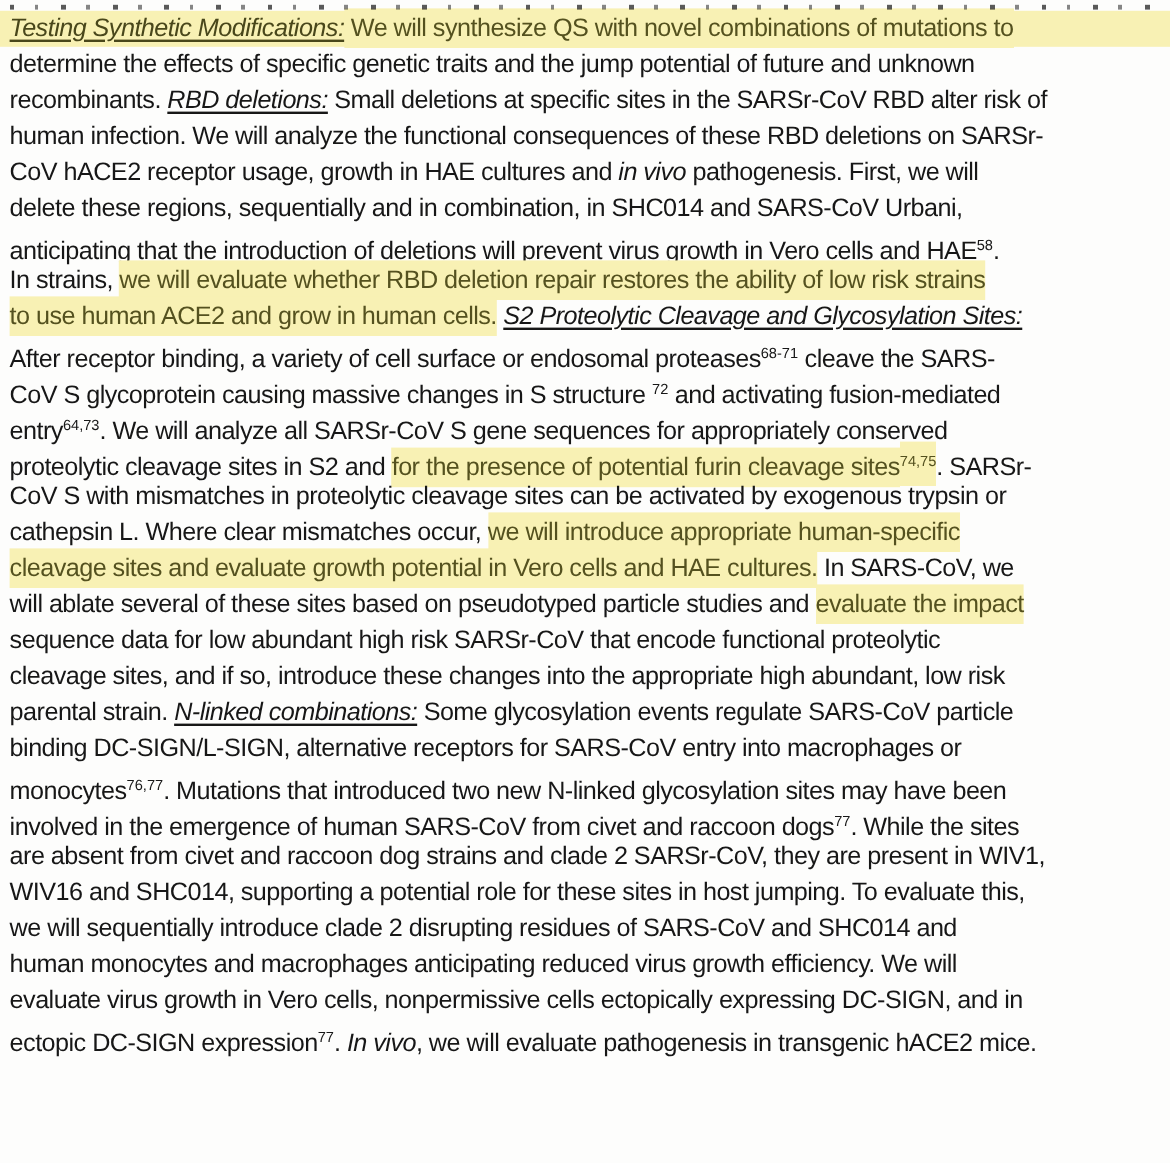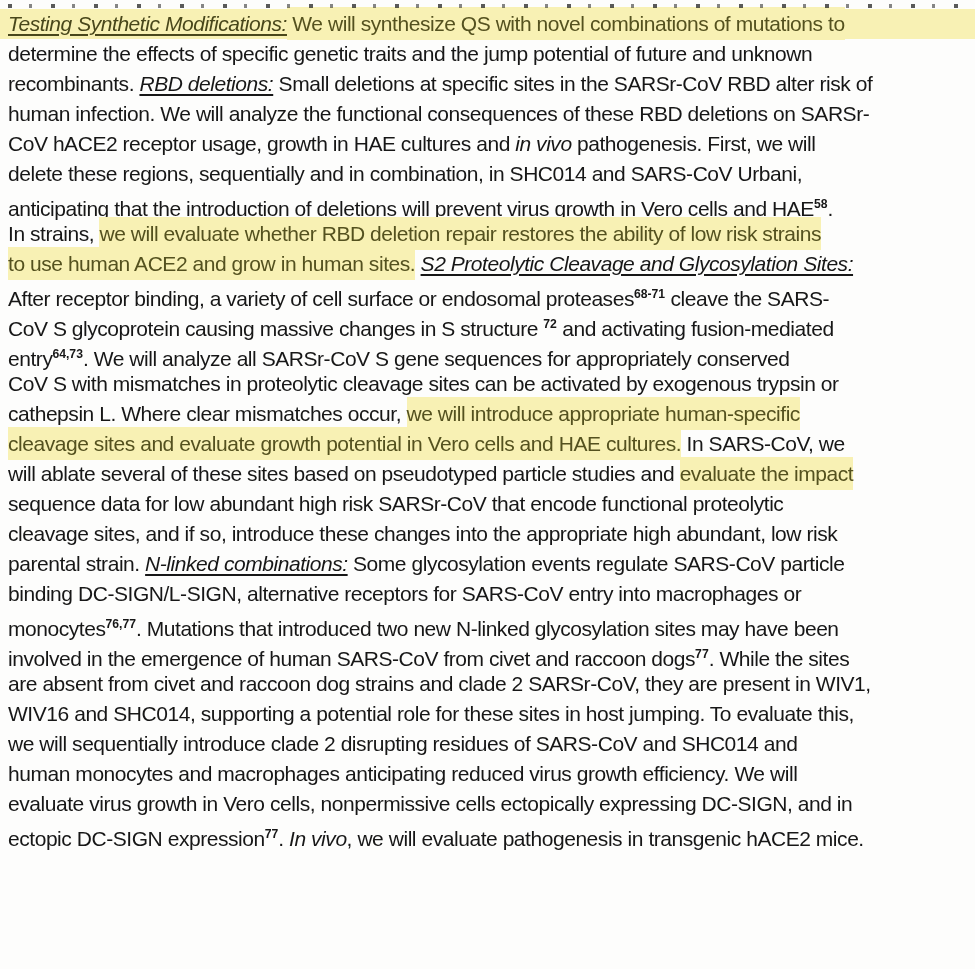--- a/index.html
+++ b/index.html
@@ -67,21 +67,21 @@
     text-decoration-thickness: 1.5px;
   }
   .seg-hl-head {
     color: #49471b;
   }
   .seg-italic { font-style: italic; }
   .seg-sup {
     vertical-align: super;
     font-size: 0.58em;
     letter-spacing: 0;
-    font-weight: bold;
+    font-weight: normal;
   }
   .seg-sup-hl {
     background: #f8f1b4;
     color: #54511f;
     padding: 9px 0 14px;
   }
 </style>
 </head>
 <body>
 
@@ -91,24 +91,25 @@
   </div>
   <div id="text-body">
       <div class="line line-hl"><span class="seg-heading seg-hl-head">Testing Synthetic Modifications:</span><span class="seg-hl"> We will synthesize QS with novel combinations of mutations to</span></div>
       <div class="line"><span class="seg-plain">determine the effects of specific genetic traits and the jump potential of future and unknown</span></div>
       <div class="line"><span class="seg-plain">recombinants. </span><span class="seg-heading">RBD deletions:</span><span class="seg-plain"> Small deletions at specific sites in the SARSr-CoV RBD alter risk of</span></div>
       <div class="line"><span class="seg-plain">human infection. We will analyze the functional consequences of these RBD deletions on SARSr-</span></div>
       <div class="line"><span class="seg-plain">CoV hACE2 receptor usage, growth in HAE cultures and </span><span class="seg-italic">in vivo</span><span class="seg-plain"> pathogenesis. First, we will</span></div>
       <div class="line"><span class="seg-plain">delete these regions, sequentially and in combination, in SHC014 and SARS-CoV Urbani,</span></div>
       <div class="line"><span class="seg-plain">anticipating that the introduction of deletions will prevent virus growth in Vero cells and HAE</span><span class="seg-sup">58</span><span class="seg-plain">.</span></div>
       <div class="line"><span class="seg-plain">In strains, </span><span class="seg-hl">we will evaluate whether RBD deletion repair restores the ability of low risk strains</span></div>
-      <div class="line"><span class="seg-hl">to use human ACE2 and grow in human sites.</span><span class="seg-plain"> </span><span class="seg-heading">S2 Proteolytic Cleavage and Glycosylation Sites:</span></div>
+      <div class="line"><span class="seg-hl">to use human ACE2 and grow in human cells.</span><span class="seg-plain"> </span><span class="seg-heading">S2 Proteolytic Cleavage and Glycosylation Sites:</span></div>
       <div class="line"><span class="seg-plain">After receptor binding, a variety of cell surface or endosomal proteases</span><span class="seg-sup">68-71</span><span class="seg-plain"> cleave the SARS-</span></div>
       <div class="line"><span class="seg-plain">CoV S glycoprotein causing massive changes in S structure </span><span class="seg-sup">72</span><span class="seg-plain"> and activating fusion-mediated</span></div>
       <div class="line"><span class="seg-plain">entry</span><span class="seg-sup">64,73</span><span class="seg-plain">. We will analyze all SARSr-CoV S gene sequences for appropriately conserved</span></div>
+      <div class="line"><span class="seg-plain">proteolytic cleavage sites in S2 and </span><span class="seg-hl">for the presence of potential furin cleavage sites</span><span class="seg-sup seg-sup-hl">74,75</span><span class="seg-plain">. SARSr-</span></div>
       <div class="line"><span class="seg-plain">CoV S with mismatches in proteolytic cleavage sites can be activated by exogenous trypsin or</span></div>
       <div class="line"><span class="seg-plain">cathepsin L. Where clear mismatches occur, </span><span class="seg-hl">we will introduce appropriate human-specific</span></div>
       <div class="line"><span class="seg-hl">cleavage sites and evaluate growth potential in Vero cells and HAE cultures.</span><span class="seg-plain"> In SARS-CoV, we</span></div>
       <div class="line"><span class="seg-plain">will ablate several of these sites based on pseudotyped particle studies and </span><span class="seg-hl">evaluate the impact</span></div>
       <div class="line"><span class="seg-plain">sequence data for low abundant high risk SARSr-CoV that encode functional proteolytic</span></div>
       <div class="line"><span class="seg-plain">cleavage sites, and if so, introduce these changes into the appropriate high abundant, low risk</span></div>
       <div class="line"><span class="seg-plain">parental strain. </span><span class="seg-heading">N-linked combinations:</span><span class="seg-plain"> Some glycosylation events regulate SARS-CoV particle</span></div>
       <div class="line"><span class="seg-plain">binding DC-SIGN/L-SIGN, alternative receptors for SARS-CoV entry into macrophages or</span></div>
       <div class="line"><span class="seg-plain">monocytes</span><span class="seg-sup">76,77</span><span class="seg-plain">. Mutations that introduced two new N-linked glycosylation sites may have been</span></div>
       <div class="line"><span class="seg-plain">involved in the emergence of human SARS-CoV from civet and raccoon dogs</span><span class="seg-sup">77</span><span class="seg-plain">. While the sites</span></div>

